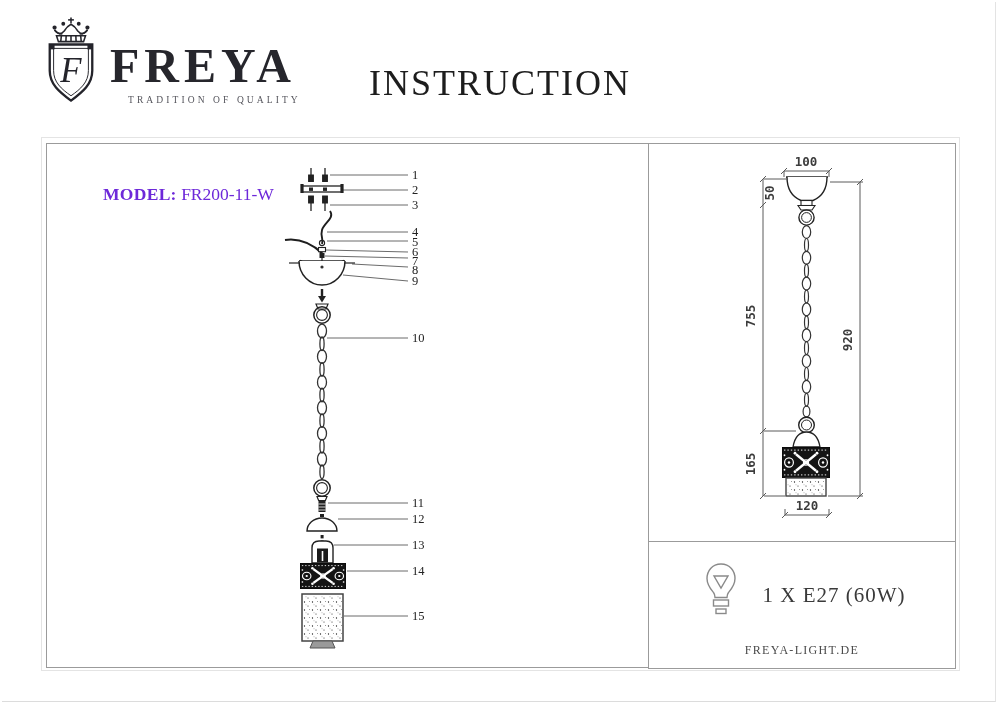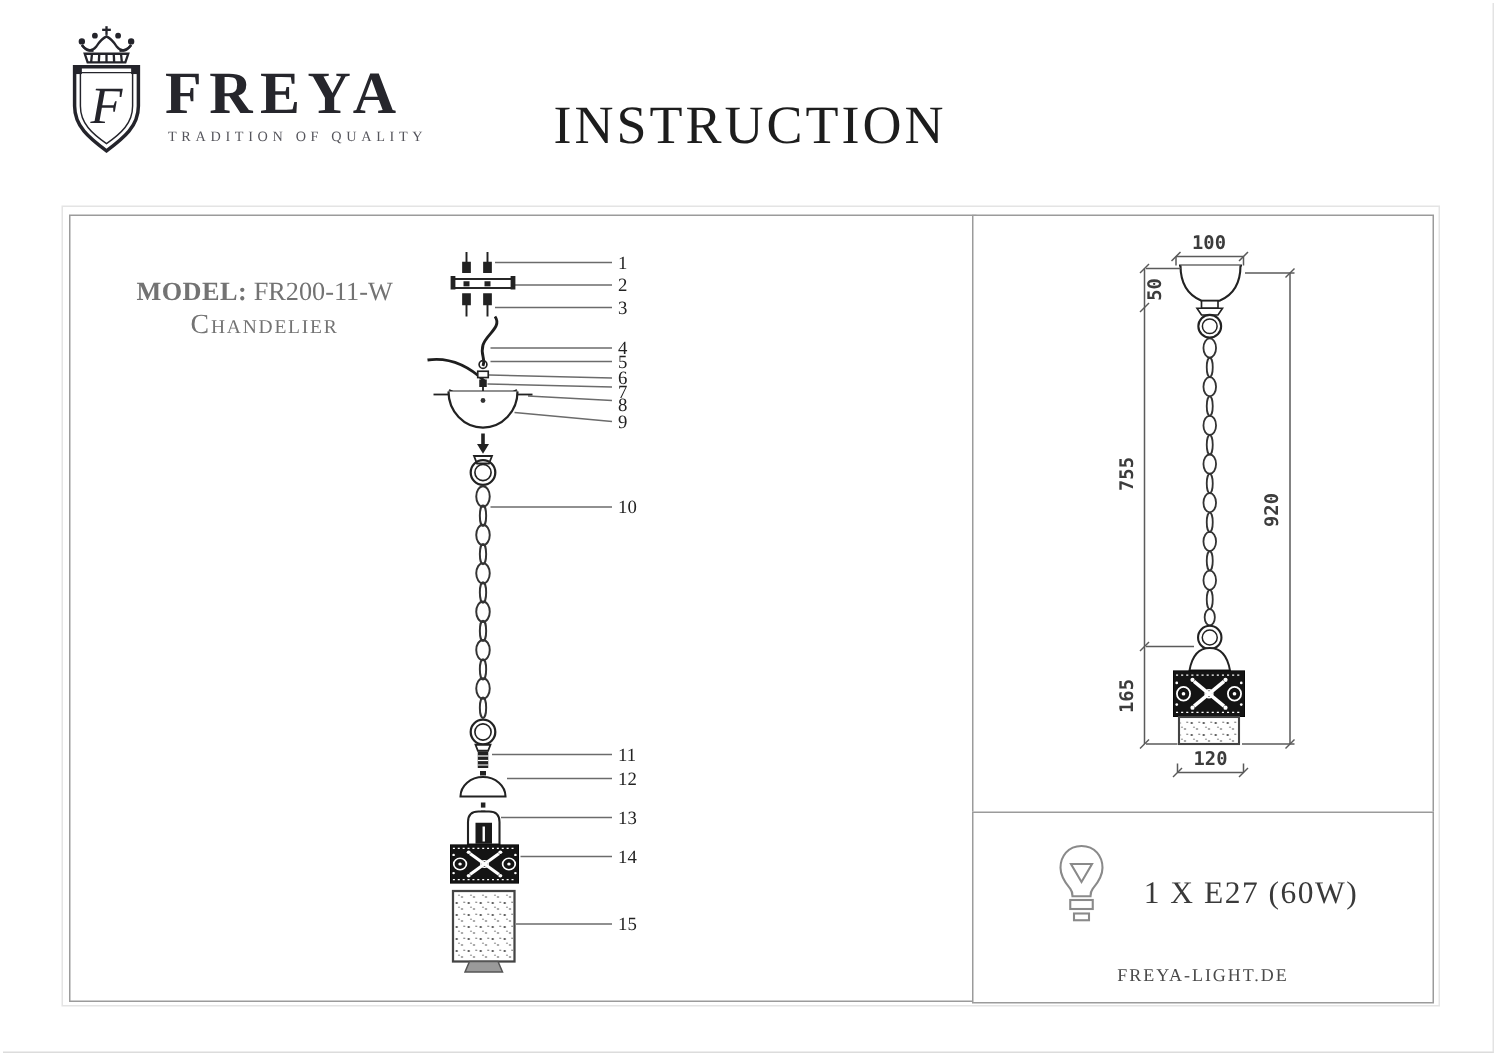--- a/index.html
+++ b/index.html
@@ -5,30 +5,30 @@
   html,body{margin:0;padding:0;background:#fff;}
   body{width:1000px;height:706px;position:relative;overflow:hidden;
        font-family:"Liberation Serif",serif;color:#2b2b2b;}
   .abs{position:absolute;}
   
   .page-edge{left:2px;top:2px;width:993px;height:699px;border-right:1px solid #e3e3e3;border-bottom:1px solid #dcdcdc;}
   .outer-frame{left:41px;top:137px;width:917px;height:532px;border:1px solid #e4e4e4;}
   
   .logo{left:42px;top:14px;display:flex;align-items:flex-start;}
   .logo-text{margin-left:10px;padding-top:28px;}
-  .brand{font-size:40px;font-weight:700;letter-spacing:5px;color:#26262c;line-height:1;}
-  .tagline{font-size:9.5px;letter-spacing:3.1px;color:#55555c;margin-top:5px;margin-left:2px;text-align:right;}
+  .brand{font-size:48px;font-weight:700;letter-spacing:5px;color:#26262c;line-height:1;}
+  .tagline{font-size:9.5px;letter-spacing:3.1px;color:#55555c;margin-top:5px;margin-left:18px;}
   .title{left:0;top:62px;width:1000px;text-align:center;font-size:36px;letter-spacing:2px;color:#1d1d1d;}
   
   .panel{border:1px solid #9b9b9b;background:#fff;}
   #left-panel{left:46px;top:143px;width:603px;height:523px;}
   #right-top-panel{left:648px;top:143px;width:306px;height:399px;font-weight:bold;}
   #right-bottom-panel{left:648px;top:541px;width:306px;height:126px;}
   
-  .model-block{left:44px;top:40px;font-size:17.5px;color:#737373;line-height:1.25;text-align:center;}
+  .model-block{left:56px;top:40px;font-size:17.5px;color:#6d28d9;line-height:1.25;}
   .model-line b{font-weight:700;letter-spacing:.3px;}
   .product-line{font-variant:small-caps;letter-spacing:1.2px;font-size:18.5px;}
   
   svg text.partnum{font-family:"Liberation Serif",serif;font-size:12.5px;fill:#222;}
   svg text.dim{font-family:"DejaVu Sans Mono",monospace;font-size:12.5px;fill:#3c3c3c;}
   
   .spec-row{left:0;top:14px;width:306px;height:78px;display:flex;align-items:center;justify-content:center;gap:18px;text-align:center;}
   .spec-text{font-size:21px;color:#3a3a3a;letter-spacing:1px;}
   .site{left:0;bottom:10px;width:100%;text-align:center;font-size:12px;letter-spacing:1.3px;color:#4a4a4a;font-family:Liberation Serif, serif;}
 </style>
@@ -72,21 +72,20 @@
 </div>
 
 <div class="abs title">INSTRUCTION</div>
 
 <div class="abs panel" id="left-panel">
   <div class="abs model-block">
     <div class="model-line">
       <b>MODEL:</b>
       <span>FR200-11-W</span>
     </div>
-    <div class="product-line">Chandelier</div>
   </div>
 
   <svg class="abs" style="left:0;top:0" width="601" height="521" viewBox="0 0 601 521">
     <defs>
       <pattern id="speck" width="8" height="8" patternUnits="userSpaceOnUse">
         <circle cx="1.5" cy="2" r="0.65" fill="#222"></circle>
         <circle cx="5" cy="6" r="0.55" fill="#222"></circle>
         <circle cx="6.5" cy="1.5" r="0.45" fill="#333"></circle>
         <circle cx="3" cy="4.8" r="0.4" fill="#333"></circle>
       </pattern>

